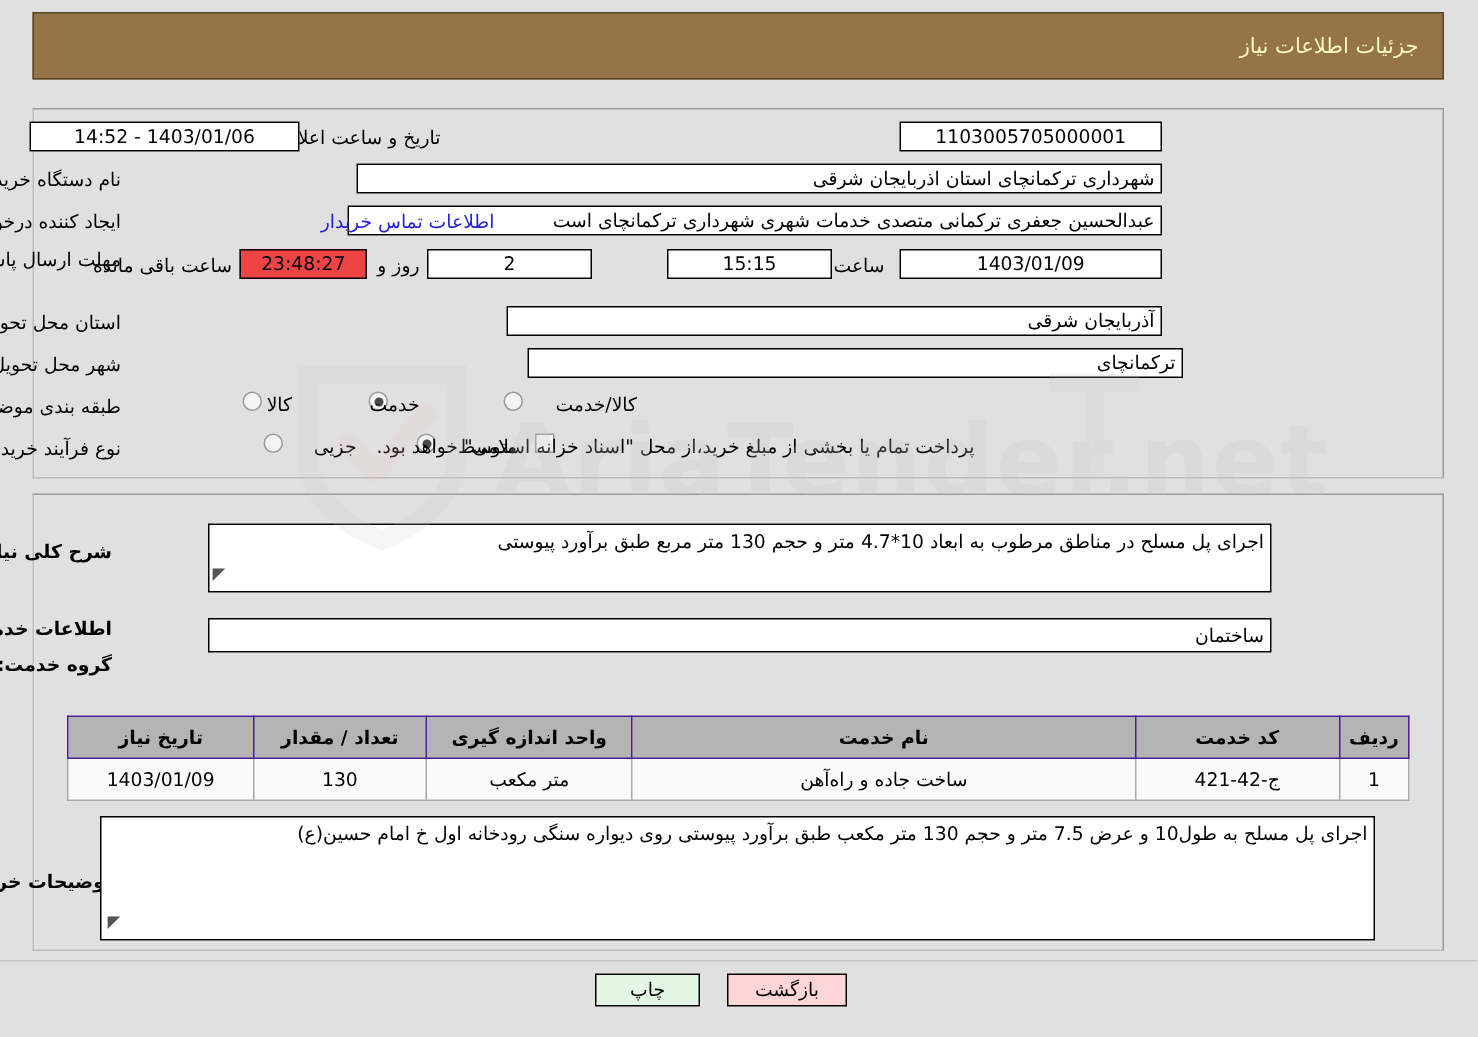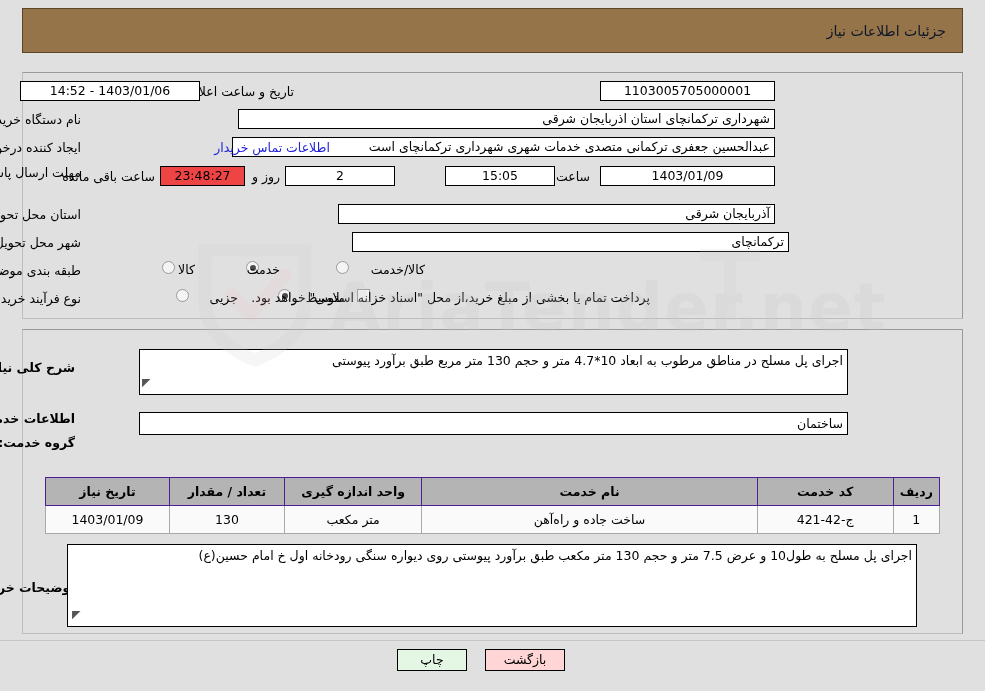--- a/index.html
+++ b/index.html
@@ -30,21 +30,21 @@
 
   
   .titlebar {
     position: absolute;
     left: 22px; top: 8px;
     width: 941px;
     height: 45px;
     background: #95744a;
     border: 1px solid #5c4524;
     box-sizing: border-box;
-    color: #0f172a;
+    color: #fef9c3;
     font-size: 14px;
     display: flex;
     align-items: center;
     justify-content: flex-start;
     padding-right: 16px;
   }
 
   
   .panel {
     position: absolute;
@@ -227,21 +227,21 @@
 <div class="lbl" style="right:904px; top:112px;">نام دستگاه خریدار:</div>
 <div class="fld rtl" style="right:210px; top:109px; width:537px;">شهرداری ترکمانچای استان اذربایجان شرقی</div>
 
 <div class="lbl" style="right:904px; top:140px;">ایجاد کننده درخواست:</div>
 <div class="fld rtl" style="right:210px; top:137px; width:543px;">عبدالحسین  جعفری ترکمانی  متصدی خدمات شهری  شهرداری ترکمانچای است</div>
 <a class="link" href="#" style="right:655px; top:140px;margin-left:28px;">اطلاعات تماس خریدار</a>
 
 <div class="lbl" style="right:904px; top:165px; width:90px; text-align:right;">مهلت ارسال پاسخ: تا تاریخ:</div>
 <div class="fld center" style="right:210px; top:166px; width:175px;">1403/01/09</div>
 <div class="lbl" style="right:395px; top:169px;">ساعت</div>
-<div class="fld center" style="right:430px; top:166px; width:110px;">15:05</div>
+<div class="fld center" style="right:430px; top:166px; width:110px;">15:15</div>
 <div class="fld center" style="right:590px; top:166px; width:110px;">2</div>
 <div class="lbl" style="right:705px; top:169px;">روز و</div>
 <div class="fld center yellow" style="right:740px; top:166px; width:85px;">23:48:27</div>
 <div class="lbl" style="right:830px; top:169px;">ساعت باقی مانده</div>
 
 <div class="lbl" style="right:904px; top:207px;">استان محل تحویل:</div>
 <div class="fld rtl" style="right:210px; top:204px; width:437px;">آذربایجان شرقی</div>
 
 <div class="lbl" style="right:904px; top:235px;">شهر محل تحویل:</div>
 <div class="fld rtl" style="right:196px; top:232px; width:437px;">ترکمانچای</div>

